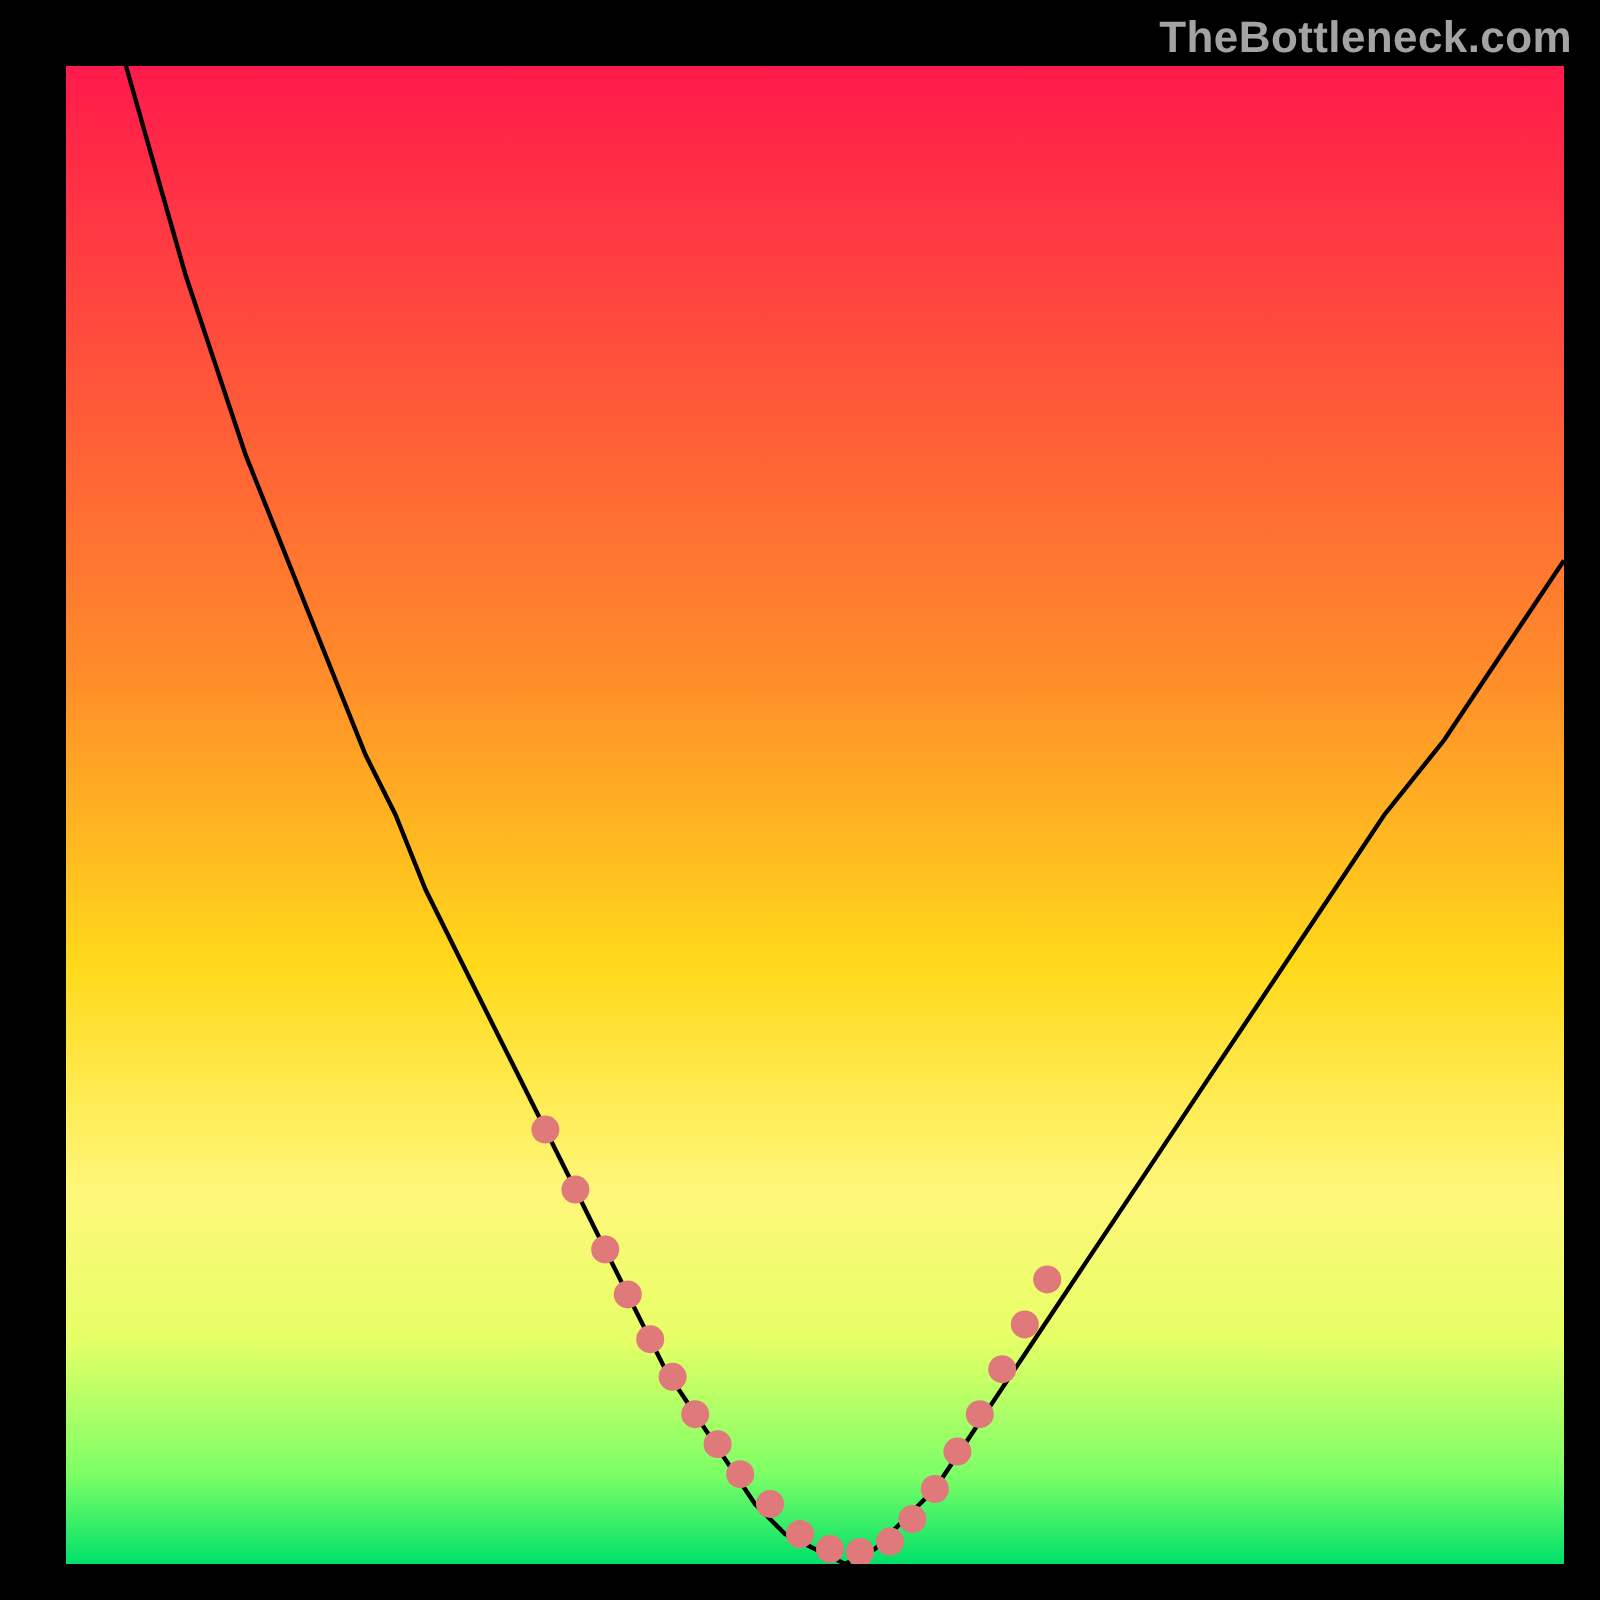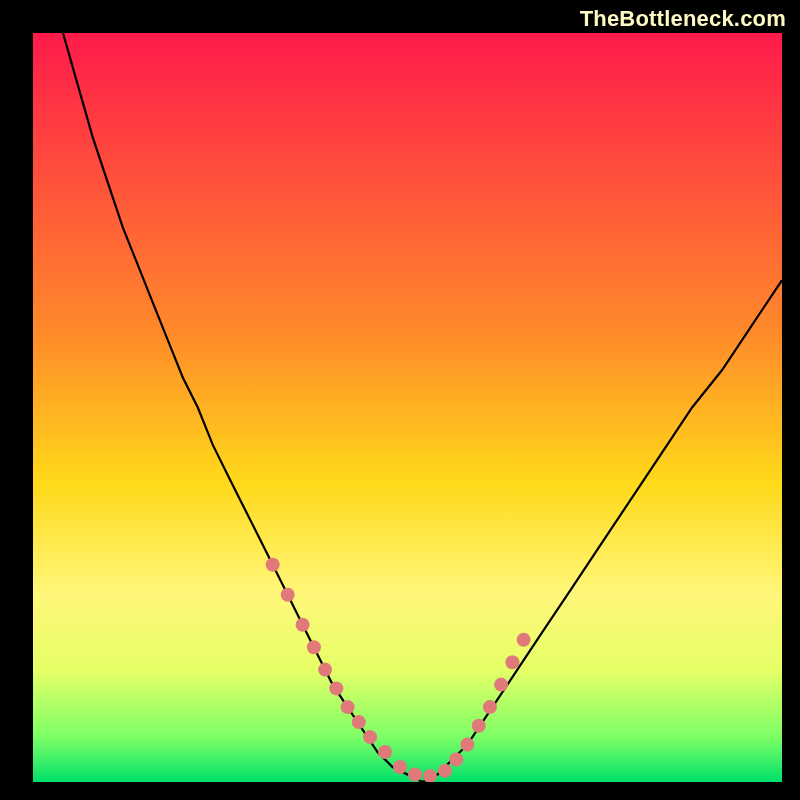--- a/index.html
+++ b/index.html
@@ -13,21 +13,21 @@
   }
   .frame {
     position: relative;
     width: 800px;
     height: 800px;
   }
   .watermark {
     position: absolute;
     top: 6px;
     right: 14px;
-    color: #fef9c3;
+    color: #a3a3a3;
     font-size: 22px;
     font-weight: 600;
     letter-spacing: 0.2px;
     z-index: 10;
     user-select: none;
     margin-left: 29px;
   }
   svg.plot {
     position: absolute;
     left: 0;

